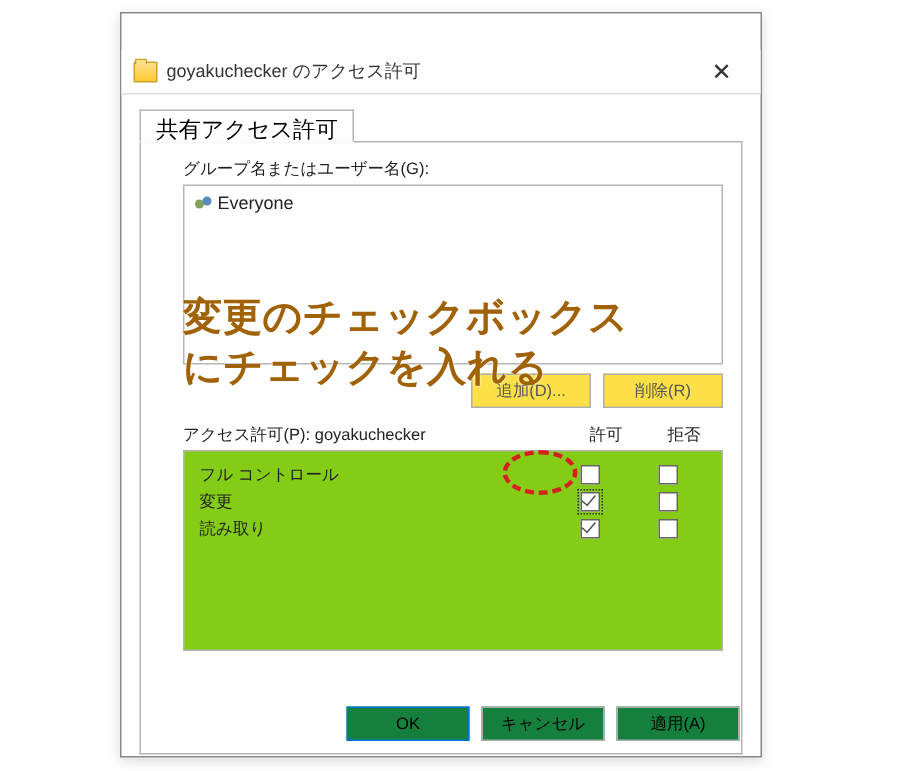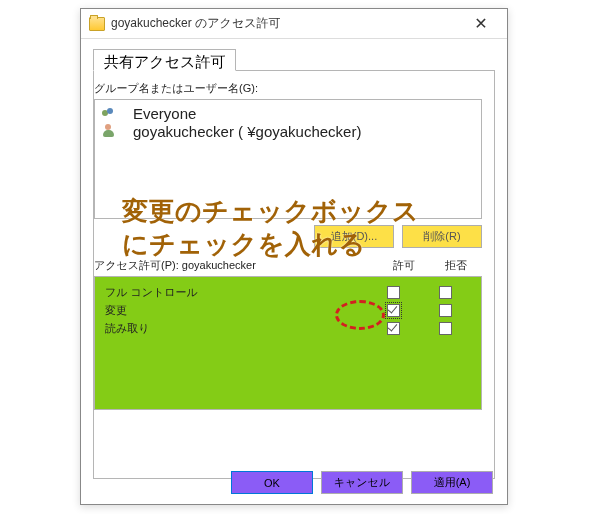--- a/index.html
+++ b/index.html
@@ -1,48 +1,48 @@
 <!DOCTYPE html>
 <html><head>
 <meta charset="utf-8">
 <style>
 * { box-sizing: border-box; margin: 0; padding: 0; font-family: "Yu Gothic UI", "Meiryo", sans-serif; }
 body { background: #fff; width: 600px; height: 514px; position: relative; }
 .dialog { position: absolute; left: 80px; top: 8px; width: 428px; height: 497px; border: 1px solid #888; background: #fff; box-shadow: 0 2px 8px rgba(0,0,0,0.15); }
-.titlebar { height: 30px; display: flex; align-items: center; padding: 0 6px 0 8px; background: #fff; border-bottom: 1px solid #ddd; }
+.titlebar { height: 30px; display: flex; align-items: center; padding: 0 6px 0 8px; background: #fff; border-bottom: 1px solid #ddd; margin-top: 24px; }
 .titlebar .folder-icon { width: 16px; height: 14px; background: linear-gradient(#ffe08a,#ffc933); border: 1px solid #c9a227; border-radius: 1px; position: relative; margin-right: 6px; }
 .titlebar .folder-icon::before { content: ""; position: absolute; top: -3px; left: 0; width: 6px; height: 3px; background: #ffe08a; border: 1px solid #c9a227; border-bottom: none; border-radius: 1px 1px 0 0; }
 .title-text { font-size: 12px; color: #333; flex: 1; }
 .close-btn { width: 40px; height: 28px; display: flex; align-items: center; justify-content: center; font-size: 16px; color: #333; cursor: pointer; }
 .body { padding: 10px 12px 0 12px; }
 .tab-strip { display: flex; border-bottom: 1px solid #b5b5b5; height: 22px; }
 .tab { font-size: 15px; padding: 3px 10px 2px; border: 1px solid #b5b5b5; border-bottom: 1px solid #fff; background: #fff; margin-bottom: -1px; cursor: pointer; }
-.tab-body { border: 1px solid #b5b5b5; border-top: none; padding: 10px 12px 8px 0; height: 408px; position: relative; }
+.tab-body { border: 1px solid #b5b5b5; border-top: none; padding: 10px 12px 8px 28px; height: 408px; position: relative; }
 .lbl { font-size: 11px; color: #222; }
 .list-box { border: 1px solid #b5b5b5; height: 120px; margin-top: 3px; padding: 4px 6px; background: #fff; overflow: hidden; }
-.list-row { display: flex; align-items: center; height: 18px; gap: 16px; font-size: 15px; color: #222; }
+.list-row { display: flex; align-items: flex-start; height: 18px; gap: 0; font-size: 12px; color: #222; }
 .ico { width: 16px; height: 16px; position: relative; flex: none; }
 .ico-grp::before { content: ""; position: absolute; left: 1px; top: 5px; width: 6px; height: 6px; border-radius: 50%; background: #7fa35f; }
 .ico-grp::after { content: ""; position: absolute; left: 6px; top: 3px; width: 6px; height: 6px; border-radius: 50%; background: #5a89bb; }
 .ico-usr::before { content: ""; position: absolute; left: 4px; top: 1px; width: 6px; height: 6px; border-radius: 50%; background: #e0a080; }
 .ico-usr::after { content: ""; position: absolute; left: 2px; top: 7px; width: 11px; height: 7px; border-radius: 5px 5px 2px 2px; background: #7aa56a; }
 .btn-row { display: flex; justify-content: flex-end; gap: 8px; margin-top: 6px; }
 .btn { font-size: 11px; padding: 3px 0; width: 80px; border: 1px solid #adadad; background: #fde047; color: #555; text-align: center; cursor: pointer; }
 .perm-head { display: flex; align-items: center; margin-top: 10px; font-size: 11px; color: #222; }
 .perm-head .spacer { flex: 1; }
 .perm-head .col { width: 52px; text-align: center; }
 .perm-box { border: 1px solid #b5b5b5; height: 134px; margin-top: 3px; padding: 6px 10px; background: #84cc16; position: relative; }
 .perm-row { display: flex; align-items: center; height: 18px; font-size: 11px; color: #222; }
 .perm-label { flex: 1; }
 .cbcell { width: 52px; display: flex; justify-content: center; }
 .cb { width: 13px; height: 13px; border: 1px solid #666; background: #fff; position: relative; cursor: pointer; }
 .cb.checked::after { content: ""; position: absolute; left: 2px; top: -1px; width: 4px; height: 8px; border-right: 1.5px solid #555; border-bottom: 1.5px solid #555; transform: rotate(40deg); }
 .cb.focus { outline: 1px dotted #333; outline-offset: 1px; }
 .dlg-btns { position: absolute; left: 0; right: 0; bottom: 10px; display: flex; justify-content: flex-end; gap: 8px; padding-right: 14px; }
-.dbtn { font-size: 11px; width: 82px; height: 23px; border: 1px solid #adadad; background: #8b5cf6; cursor: pointer; display: flex; align-items: center; justify-content: center; }
+.dbtn { font-size: 11px; width: 82px; height: 23px; border: 1px solid #adadad; background: #15803d; cursor: pointer; display: flex; align-items: center; justify-content: center; }
 .dbtn.primary { border: 1px solid #0078d7; }
 .anno { position: absolute; color: #a16207; font-weight: 700; font-size: 26px; letter-spacing: 0.02em; line-height: 1.25; pointer-events: none; text-shadow: 0 0 2px #fff; }
 .circle { position: absolute; width: 50px; height: 30px; border: 3px dashed #d32020; border-radius: 50%; pointer-events: none; }
 </style>
 </head>
 <body>
 
 <div class="dialog">
   <div class="titlebar">
     <span class="folder-icon"></span>
@@ -52,24 +52,20 @@
   <div class="body">
     <div class="tab-strip">
       <div class="tab">共有アクセス許可</div>
     </div>
     <div class="tab-body">
       <div class="lbl">グループ名またはユーザー名(G):</div>
       <div class="list-box">
         <div class="list-row">
           <span class="ico ico-grp"></span>
           <span>Everyone</span>
-        </div>
-        <div class="list-row">
-          <span class="ico ico-usr"></span>
-          <span>goyakuchecker (                   ¥goyakuchecker)</span>
         </div>
       </div>
       <div class="btn-row">
         <div class="btn">追加(D)...</div>
         <div class="btn">削除(R)</div>
       </div>
       <div class="perm-head">
         <span>アクセス許可(P): goyakuchecker</span>
         <span class="spacer"></span>
         <span class="col">許可</span>

